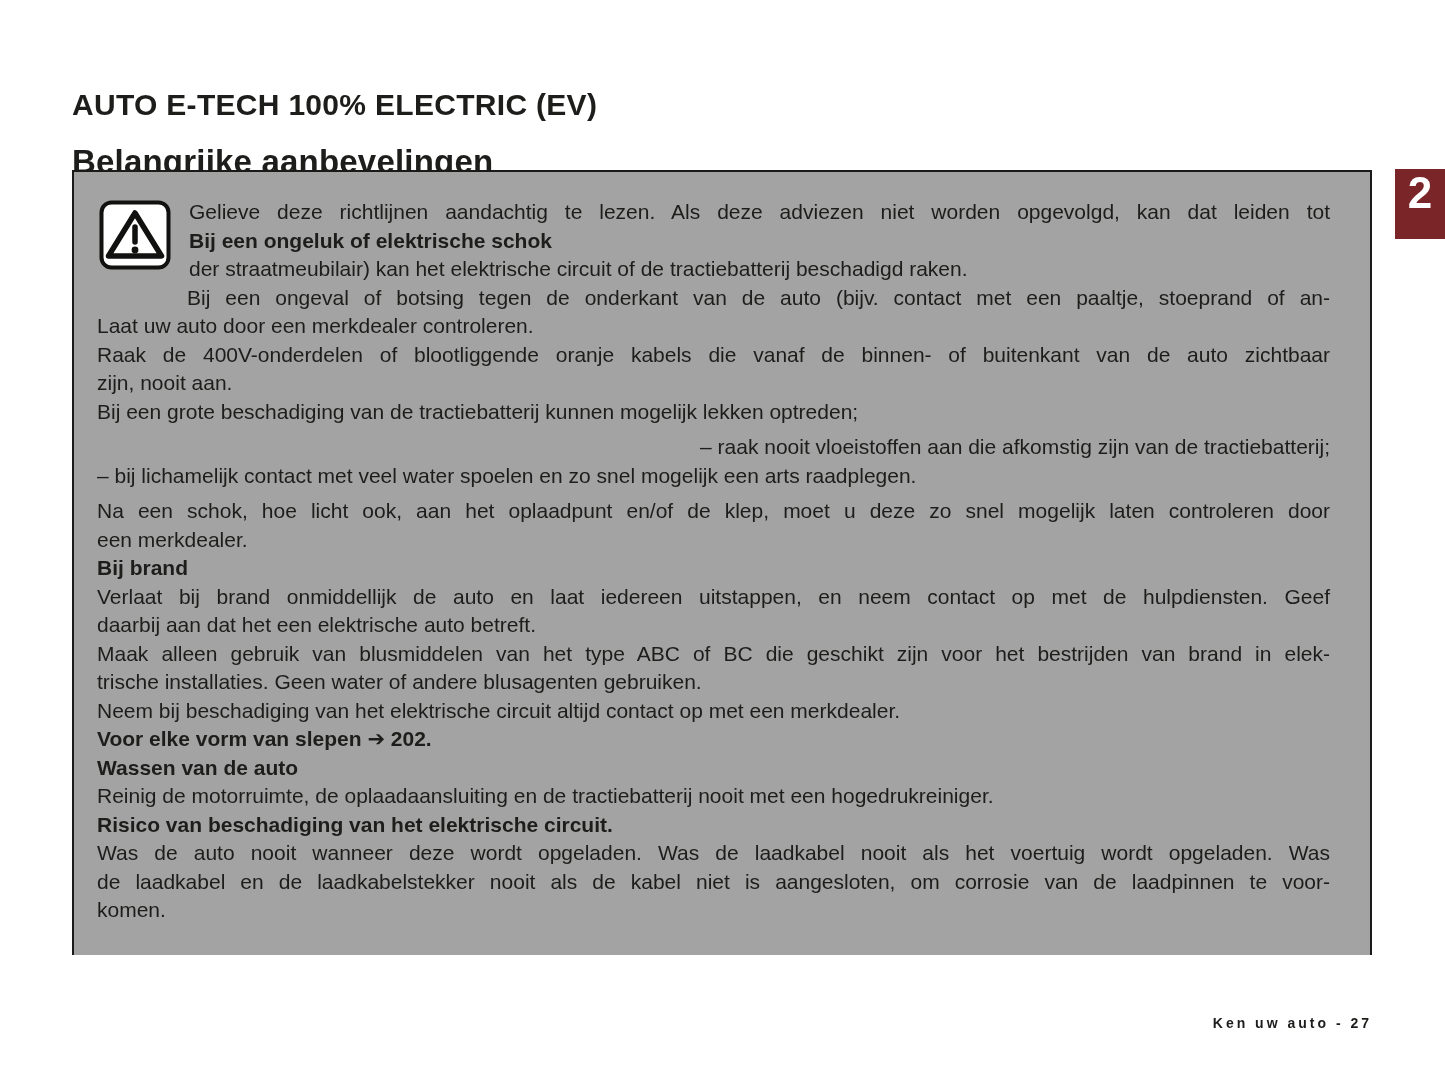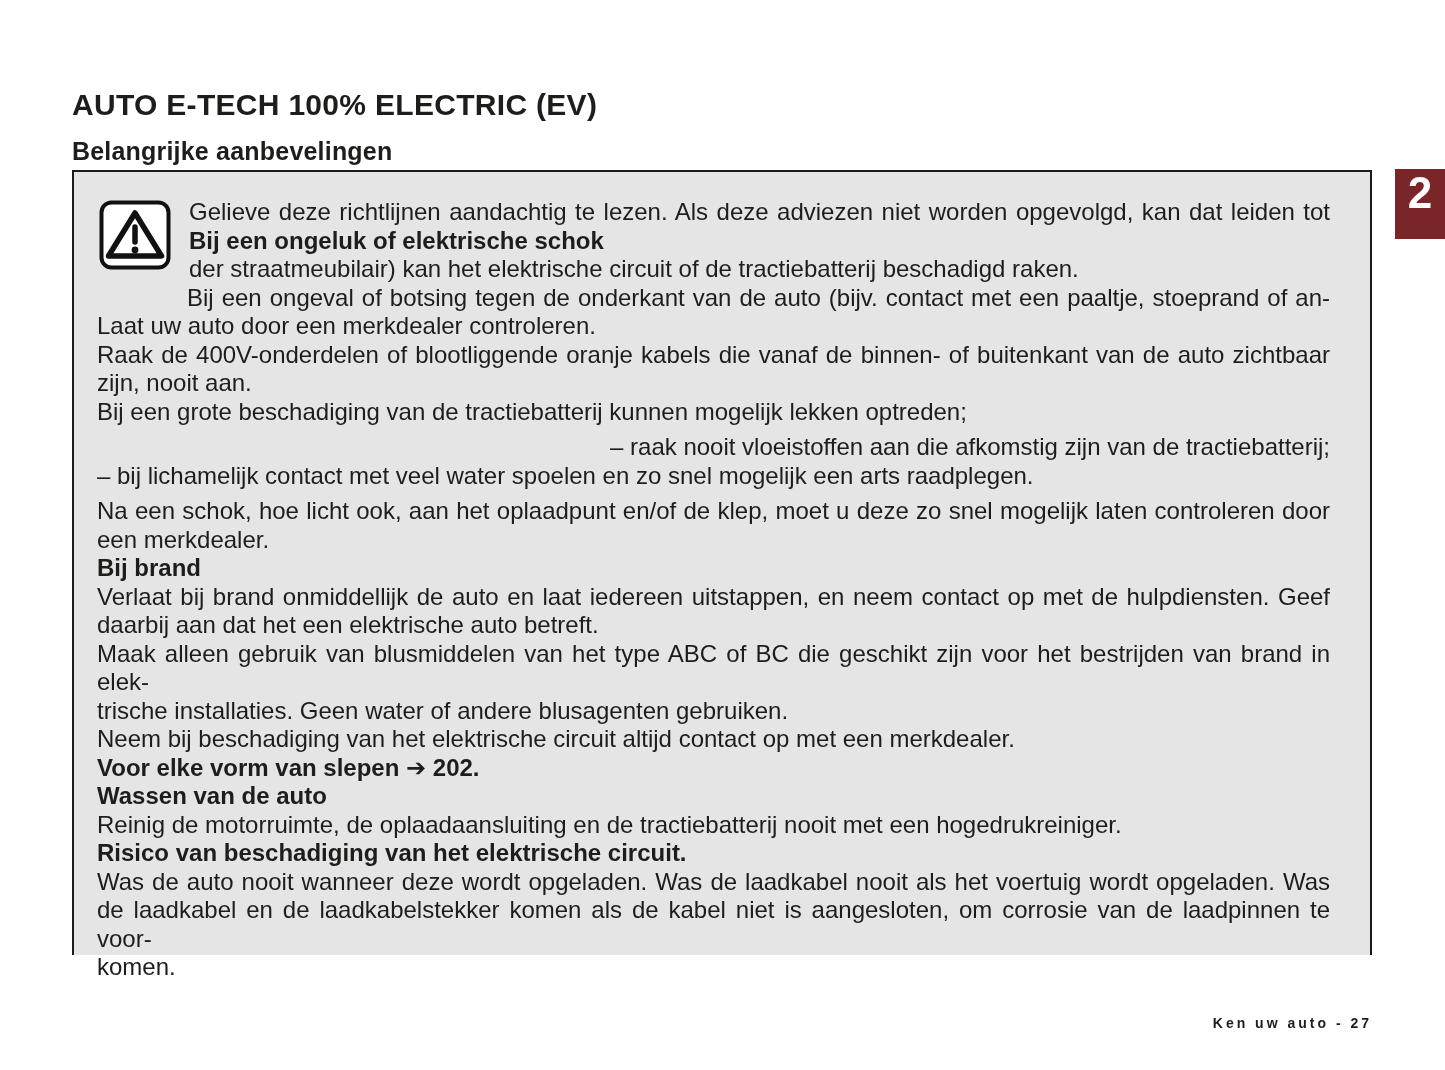--- a/index.html
+++ b/index.html
@@ -12,32 +12,32 @@
     overflow: hidden;
   }
   .page-title {
     position: absolute; left: 72px; top: 40px;
     font-size: 30px; font-weight: bold; letter-spacing: 0.3px;
     color: #1d1d1b;
     margin-top: 48px;
   }
   .page-subtitle {
     position: absolute; left: 72px; top: 116px;
-    font-size: 25px; font-weight: bold; letter-spacing: 0.2px;
+    font-size: 33px; font-weight: bold; letter-spacing: 0.2px;
     color: #1d1d1b;
   }
   .warning-box {
     position: absolute; left: 72px; top: 170px;
     width: 1300px; height: 785px;
     box-sizing: border-box;
-    background: #e5e5e5;
+    background: #a3a3a3;
     border: 2px solid #1a1a19;
     border-bottom: none;
     padding: 26px 40px 0 23px;
-    font-size: 24px; line-height: 28.5px;
+    font-size: 21px; line-height: 28.5px;
   }
   .warn-icon {
     float: left;
     width: 72px; height: 70px;
     margin: 2px 18px 6px 2px;
   }
   .line { min-height: 28.5px; }
   .line.full { text-align: justify; text-align-last: justify; }
   .line.ind { text-indent: 90px; }
   .line.gap { margin-top: 7px; text-align: right; }
@@ -88,21 +88,21 @@
       <div class="line full">Verlaat bij brand onmiddellijk de auto en laat iedereen uitstappen, en neem contact op met de hulpdiensten. Geef</div>
       <div class="line">daarbij aan dat het een elektrische auto betreft.</div>
       <div class="line full">Maak alleen gebruik van blusmiddelen van het type ABC of BC die geschikt zijn voor het bestrijden van brand in elek-</div>
       <div class="line">trische installaties. Geen water of andere blusagenten gebruiken.</div>
       <div class="line">Neem bij beschadiging van het elektrische circuit altijd contact op met een merkdealer.</div>
       <div class="line b">Voor elke vorm van slepen ➔ 202.</div>
       <div class="line b">Wassen van de auto</div>
       <div class="line">Reinig de motorruimte, de oplaadaansluiting en de tractiebatterij nooit met een hogedrukreiniger.</div>
       <div class="line b">Risico van beschadiging van het elektrische circuit.</div>
       <div class="line full">Was de auto nooit wanneer deze wordt opgeladen. Was de laadkabel nooit als het voertuig wordt opgeladen. Was</div>
-      <div class="line full">de laadkabel en de laadkabelstekker komen als de kabel niet is aangesloten, om corrosie van de laadpinnen te voor-</div>
+      <div class="line full">de laadkabel en de laadkabelstekker nooit als de kabel niet is aangesloten, om corrosie van de laadpinnen te voor-</div>
       <div class="line">komen.</div>
     </div>
 </div>
 
 <div class="chapter-tab">
   <span>2</span>
 </div>
 
 <div class="page-footer">Ken uw auto - 27</div>
 

